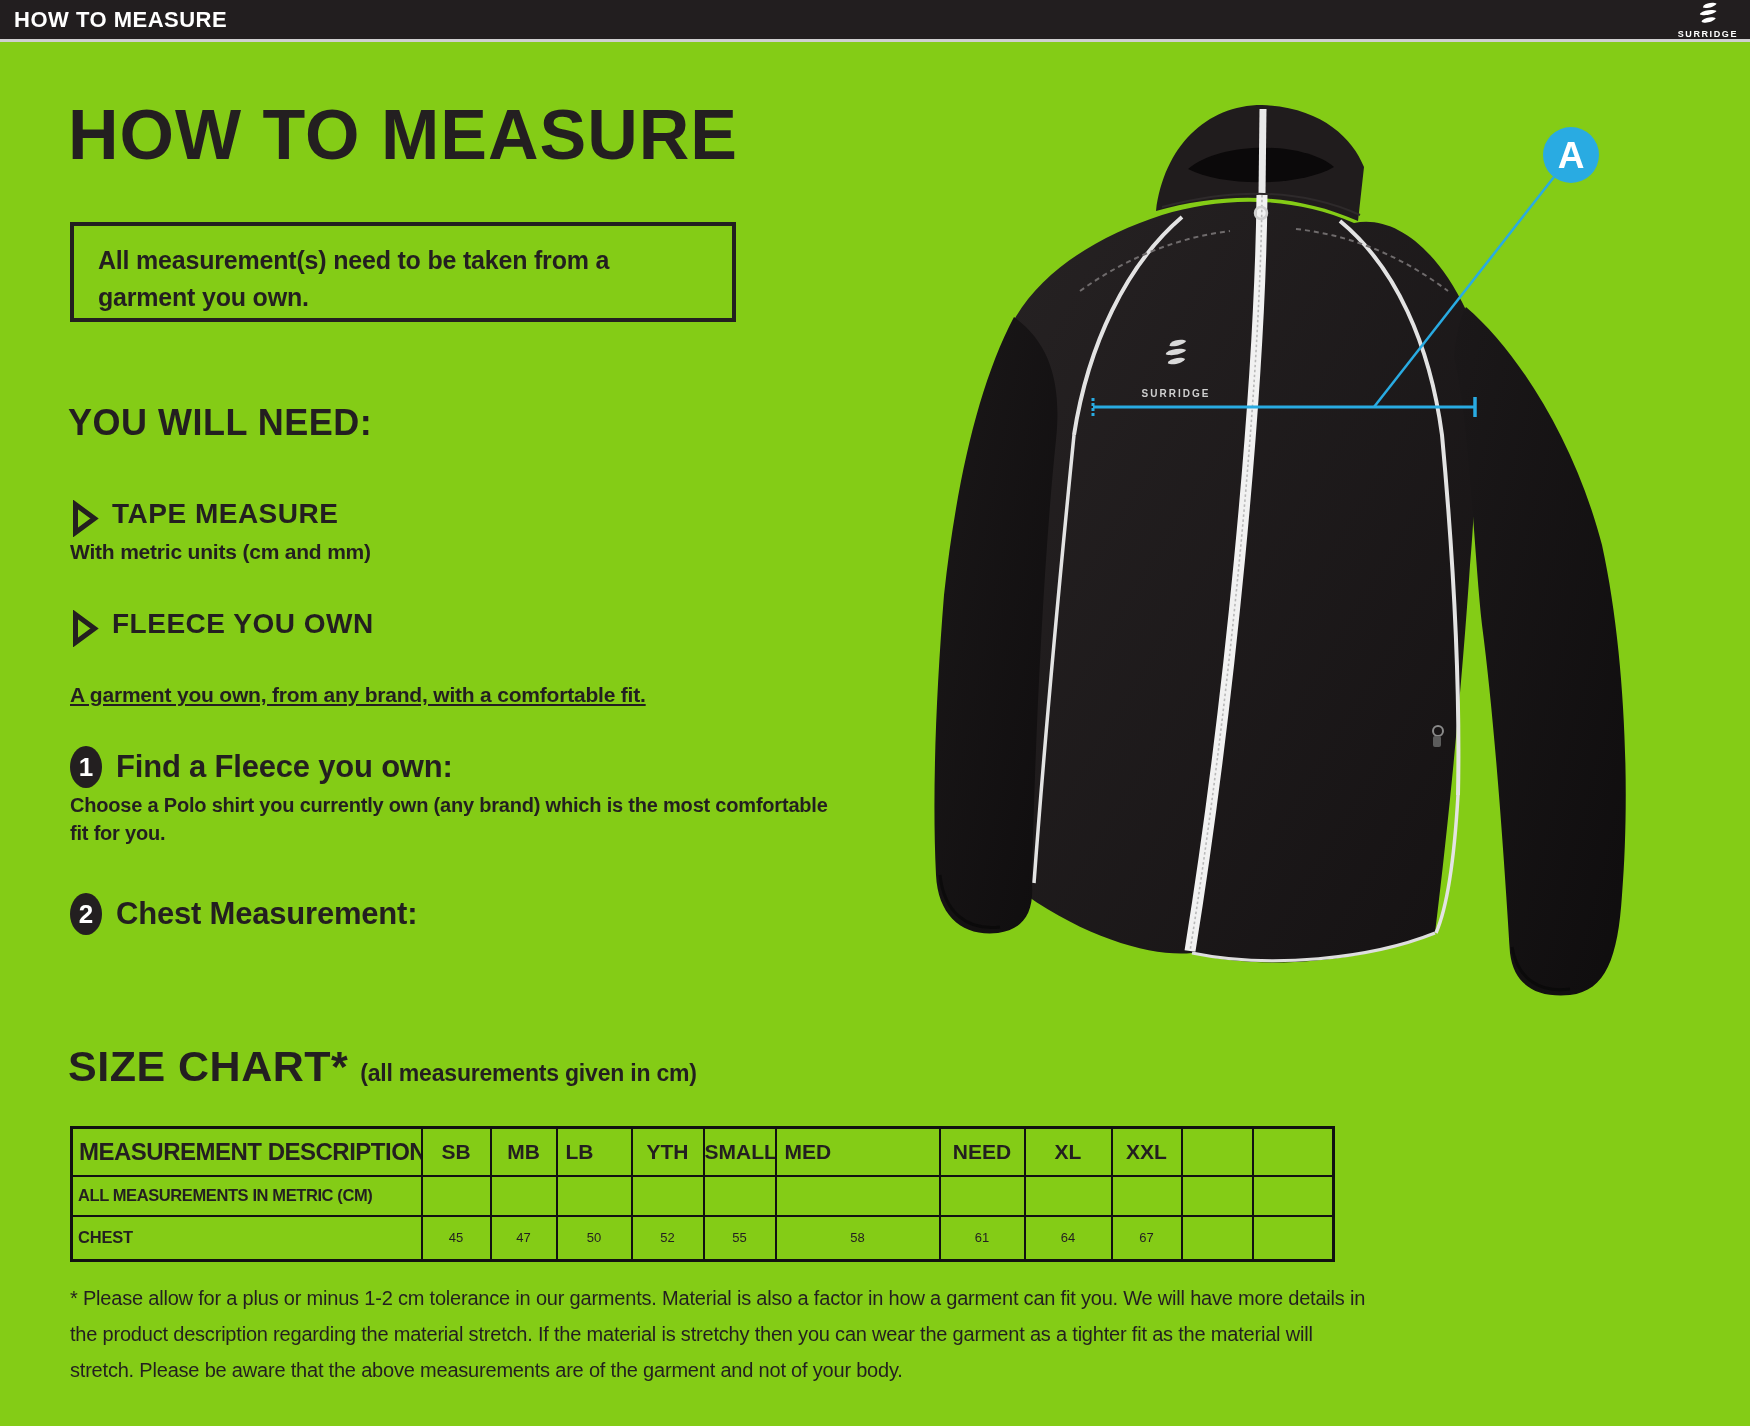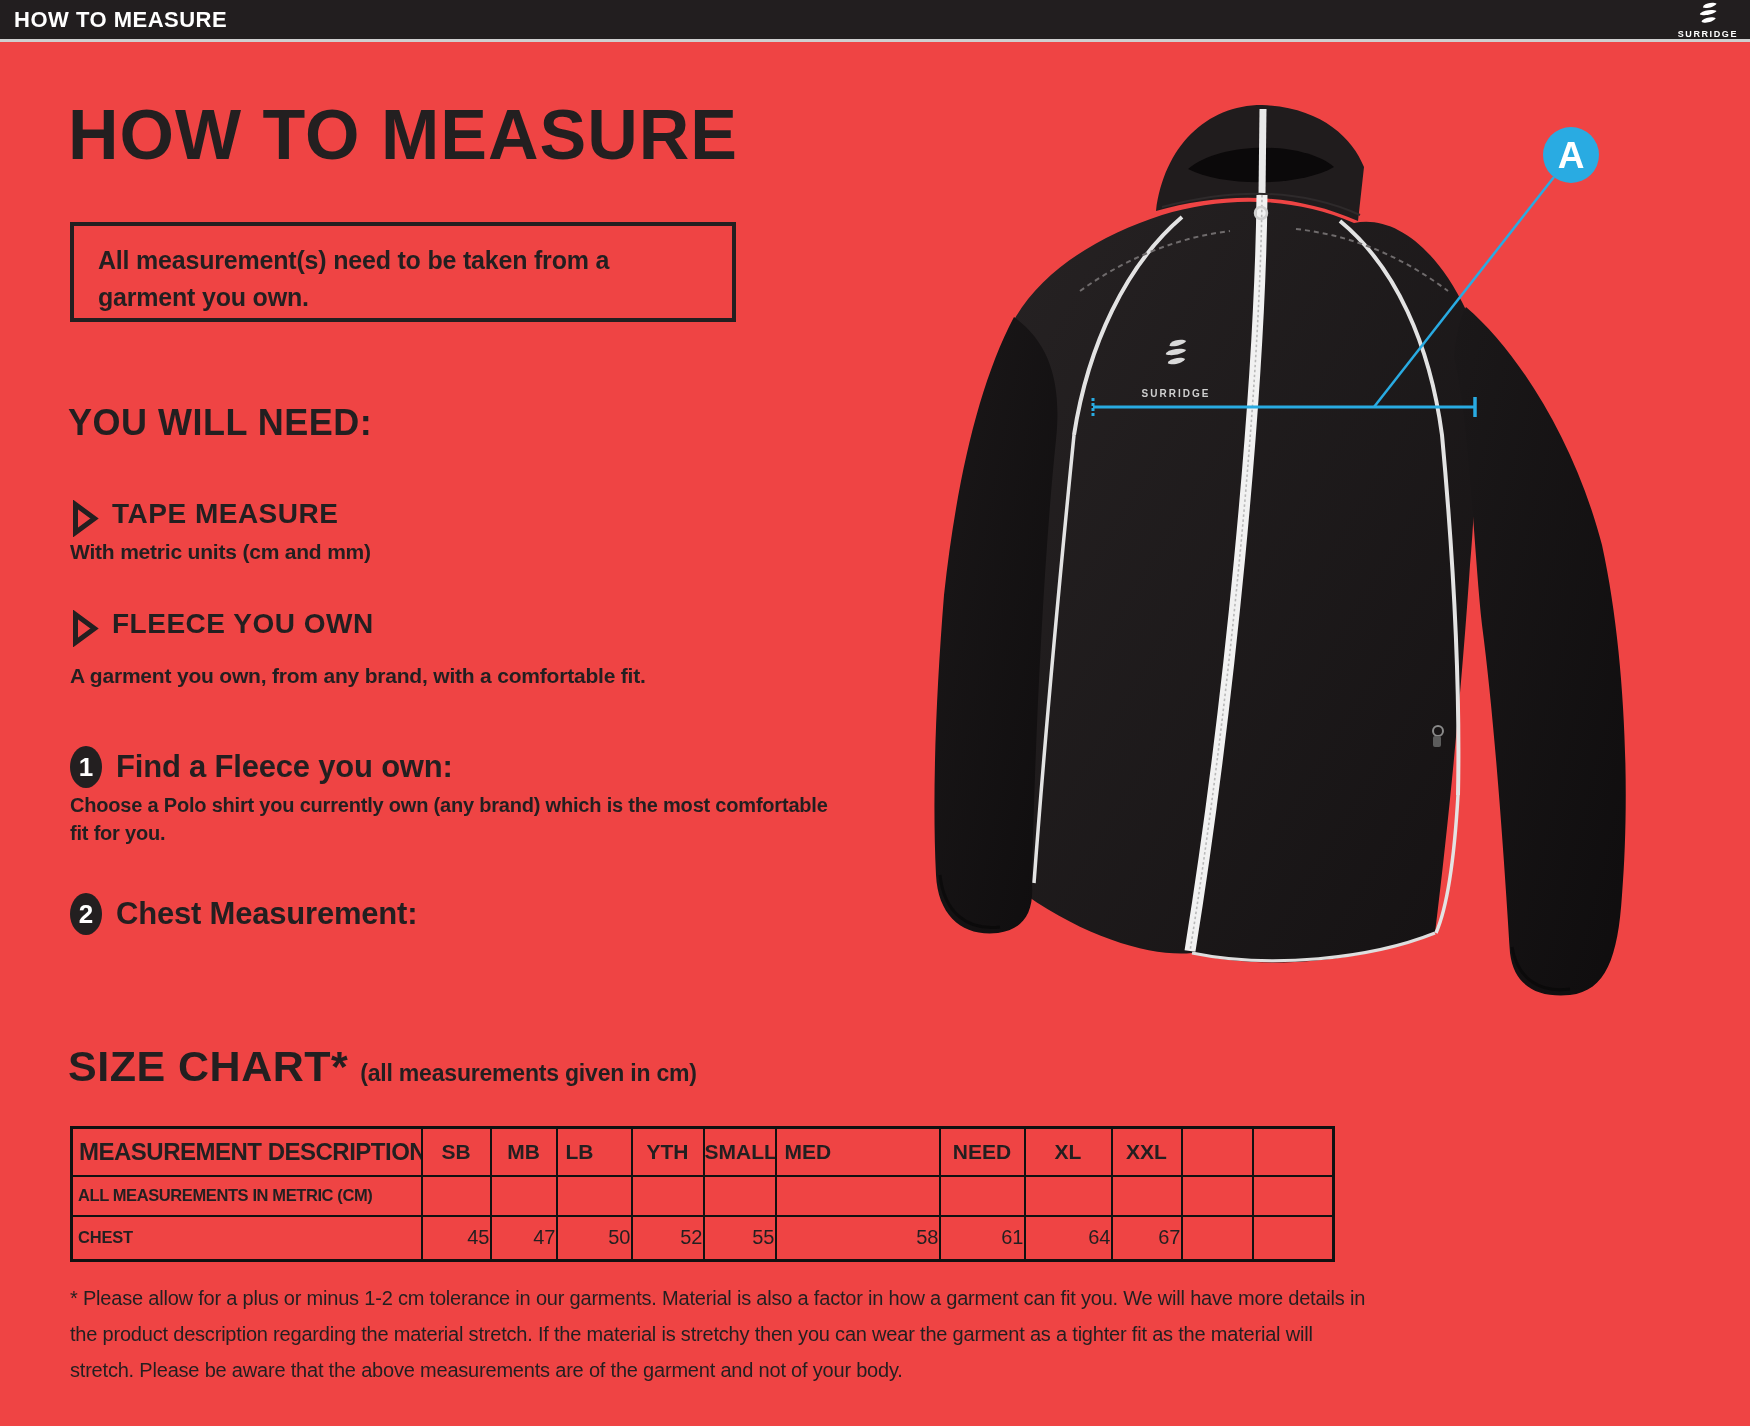--- a/index.html
+++ b/index.html
@@ -1,17 +1,17 @@
 <!DOCTYPE html>
 <html><head>
 <meta charset="utf-8">
 <style>
   * { margin:0; padding:0; box-sizing:border-box; }
   body { background:#ffffff; font-family:"Liberation Sans", sans-serif; color:#231f20; }
-  .page { position:relative; width:1750px; height:1426px; background:#ef4444; overflow:hidden; }
+  .page { position:relative; width:1750px; height:1426px; background:#84cc16; overflow:hidden; }
 
   
   .topbar { position:absolute; left:0; top:0; width:1750px; height:42px; background:#221e1f;
             border-bottom:3px solid #cfcfcf; display:flex; align-items:center; justify-content:space-between;
             padding:0 12px 0 14px; }
   .topbar-title { color:#ffffff; font-size:22px; font-weight:bold; letter-spacing:0.5px; }
   .topbar-logo { display:flex; flex-direction:column; align-items:center; line-height:1; margin-top:1px; }
   .topbar-logo .brand-text { color:#ffffff; font-size:9px; font-weight:bold; letter-spacing:1.6px; margin-top:1px; }
 
   
@@ -39,21 +39,21 @@
                      table-layout:fixed; border:3px solid #111111; }
   table.size-chart th, table.size-chart td { border:2px solid #111111; overflow:hidden; white-space:nowrap; }
   tr.hdr { height:48px; }
   tr.unit-row { height:40px; }
   tr.data-row { height:45px; }
   .th-desc { font-size:24px; font-weight:bold; text-align:left; padding-left:6px; letter-spacing:-0.5px; }
   .th-size { font-size:21px; font-weight:bold; text-align:center; }
   .th-size.align-left { text-align:left; padding-left:8px; }
   .unit-label { font-size:16.5px; font-weight:bold; text-align:left; padding-left:5px; letter-spacing:-0.4px; }
   .row-label { font-size:16.5px; font-weight:bold; text-align:left; padding-left:5px; letter-spacing:-0.2px; }
-  .cell-val { font-size:20px; font-weight:normal; text-align:right; }
+  .cell-val { font-size:13px; font-weight:normal; text-align:center; }
 
   .footnote { position:absolute; left:70px; top:1280px; width:1300px; font-size:20px; line-height:36px;
               letter-spacing:-0.2px; color:#231f20; }
 
   
   .diagram { position:absolute; left:930px; top:95px; width:820px; height:905px; }
 </style>
 </head>
 <body>
 
@@ -86,21 +86,21 @@
   </span>
   <div class="item-title" style="left:112px; top:498px;">TAPE MEASURE</div>
   <div class="item-sub" style="left:70px; top:540px;">With metric units (cm and mm)</div>
 
   <span class="bullet-icon" style="left:72px; top:610px;">
     <svg width="27" height="37" viewBox="0 0 27 37">
         <path d="M3.5,4.5 L22.5,18.5 L3.5,32.5 Z" fill="none" stroke="#231f20" stroke-width="5"></path>
       </svg>
   </span>
   <div class="item-title" style="left:112px; top:608px;">FLEECE YOU OWN</div>
-  <div class="item-sub" style="left:70px; top:664px;">A garment you own, from any brand, with a comfortable fit.</div>
+  <div class="item-sub" style="left:70px; top:683px;text-decoration:underline;">A garment you own, from any brand, with a comfortable fit.</div>
 
   <div class="step-badge" style="left:70px; top:746px;">1</div>
   <div class="step-title" style="left:116px; top:749px;">Find a Fleece you own:</div>
   <div class="step-body" style="left:70px; top:791px;">Choose a Polo shirt you currently own (any brand) which is the most comfortable fit for you.</div>
 
   <div class="step-badge" style="left:70px; top:893px;">2</div>
   <div class="step-title" style="left:116px; top:896px;">Chest Measurement:</div>
 
   <div class="sc-heading">
     <span class="sc-big">SIZE CHART*</span>

